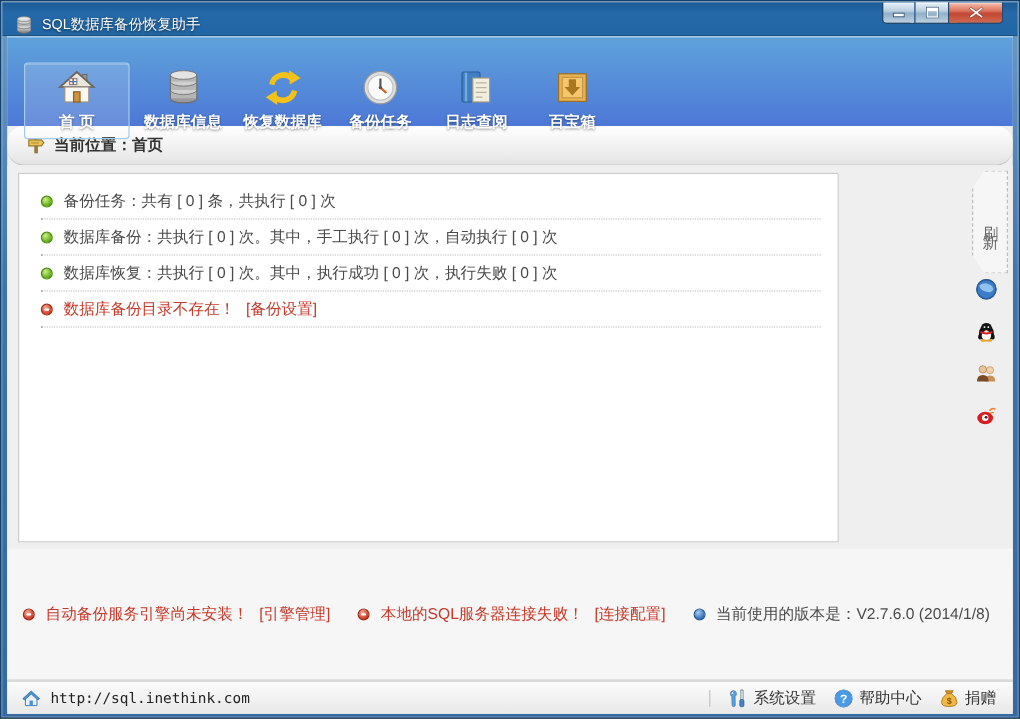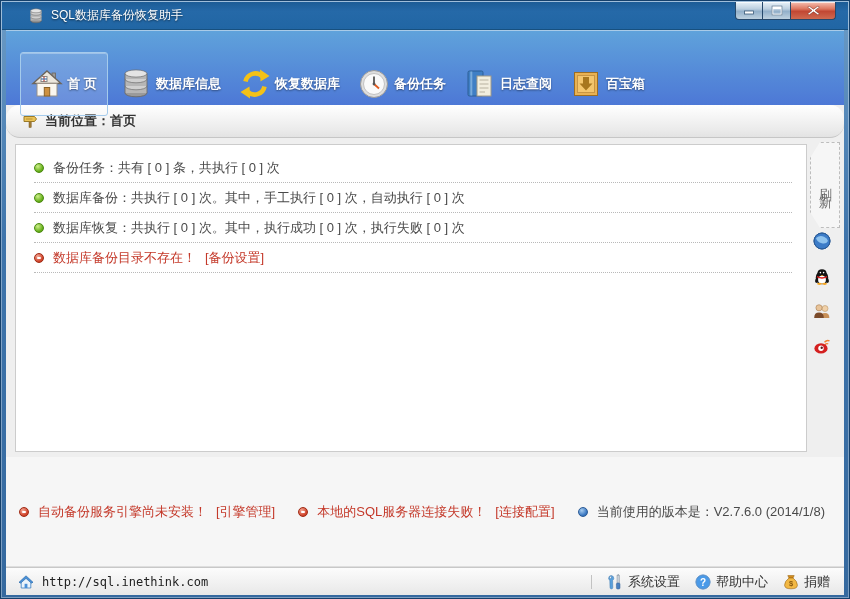--- a/index.html
+++ b/index.html
@@ -11,21 +11,21 @@
   .window {
     position:relative; width:850px; height:599px;
     background: linear-gradient(#6c9cc6, #3e74ab 40%, #35699f);
     border:1px solid #15406b;
     box-shadow: inset 0 0 0 1px rgba(255,255,255,.35);
   }
   
   .titlebar {
     position:absolute; top:1px; left:1px; right:1px; height:28px;
     background: linear-gradient(#1c5c96, #2569a8 35%, #2166a4);
-    display:flex; align-items:center; gap:7px; padding-left:26px;
+    display:flex; align-items:flex-end; gap:7px; padding-left:10px;
     border-bottom:1px solid #17507f;
   }
   .titlebar .title {
     color:#fff; font-size:12px; text-shadow:0 1px 2px rgba(0,0,0,.6);
   }
   .win-controls { position:absolute; top:0; right:12px; display:flex; }
   .wb {
     height:18px; display:flex; align-items:center; justify-content:center;
     border:1px solid #25486b; border-top:none; cursor:default;
     background: linear-gradient(#e9f2f9, #bdd0e0 40%, #92b0ca 55%, #bed1df);
@@ -44,21 +44,21 @@
     background:#efefef;
   }
   
   .toolbar {
     position:relative; height:75px;
     background: linear-gradient(#5fa2db, #4d78d6);
     border-top:1px solid #a9cbe8;
     display:flex; align-items:center; padding:0 0 0 14px; gap:6px;
   }
   .t-item {
-    min-width:74px; height:64px; display:flex; flex-direction:row;
+    min-width:74px; height:64px; display:flex; flex-direction:column;
     align-items:center; justify-content:center; gap:4px;
     border-radius:3px; cursor:pointer; padding:0 6px;margin-top:32px;
   }
   .t-item.active {
     background: rgba(255,255,255,.16);
     border:1px solid #a5cbec;
     box-shadow: inset 0 1px 0 rgba(255,255,255,.3);
     min-width:88px;
   }
   .t-icon { width:32px; height:32px; display:block; }
@@ -74,21 +74,21 @@
   
   .breadcrumb {
     height:33px; background:linear-gradient(#ffffff, #eaeaea 80%, #e3e3e3);
     border-bottom:1px solid #c6c6c6;
     display:flex; align-items:center; gap:7px; padding-left:16px;
     font-size:13px; font-weight:bold; color:#333;border-radius:14px;
   }
   
   .main { position:relative; height:319px; background:#efefef; }
   .panel {
-    position:absolute; left:9px; top:6px; width:792px; height:308px;
+    position:absolute; left:9px; top:6px; width:684px; height:308px;
     background:#fff; border:1px solid #cccccc;
     padding:8px 14px 0 18px;
   }
   .p-row {
     height:30px; display:flex; align-items:center; gap:9px;
     border-bottom:1px dotted #b9b9b9;
     font-size:13px; color:#4a4a4a; white-space:nowrap;
   }
   .p-row.error, .b-row.error { color:#c4392a; }
   .row-link { color:inherit; cursor:pointer; }

